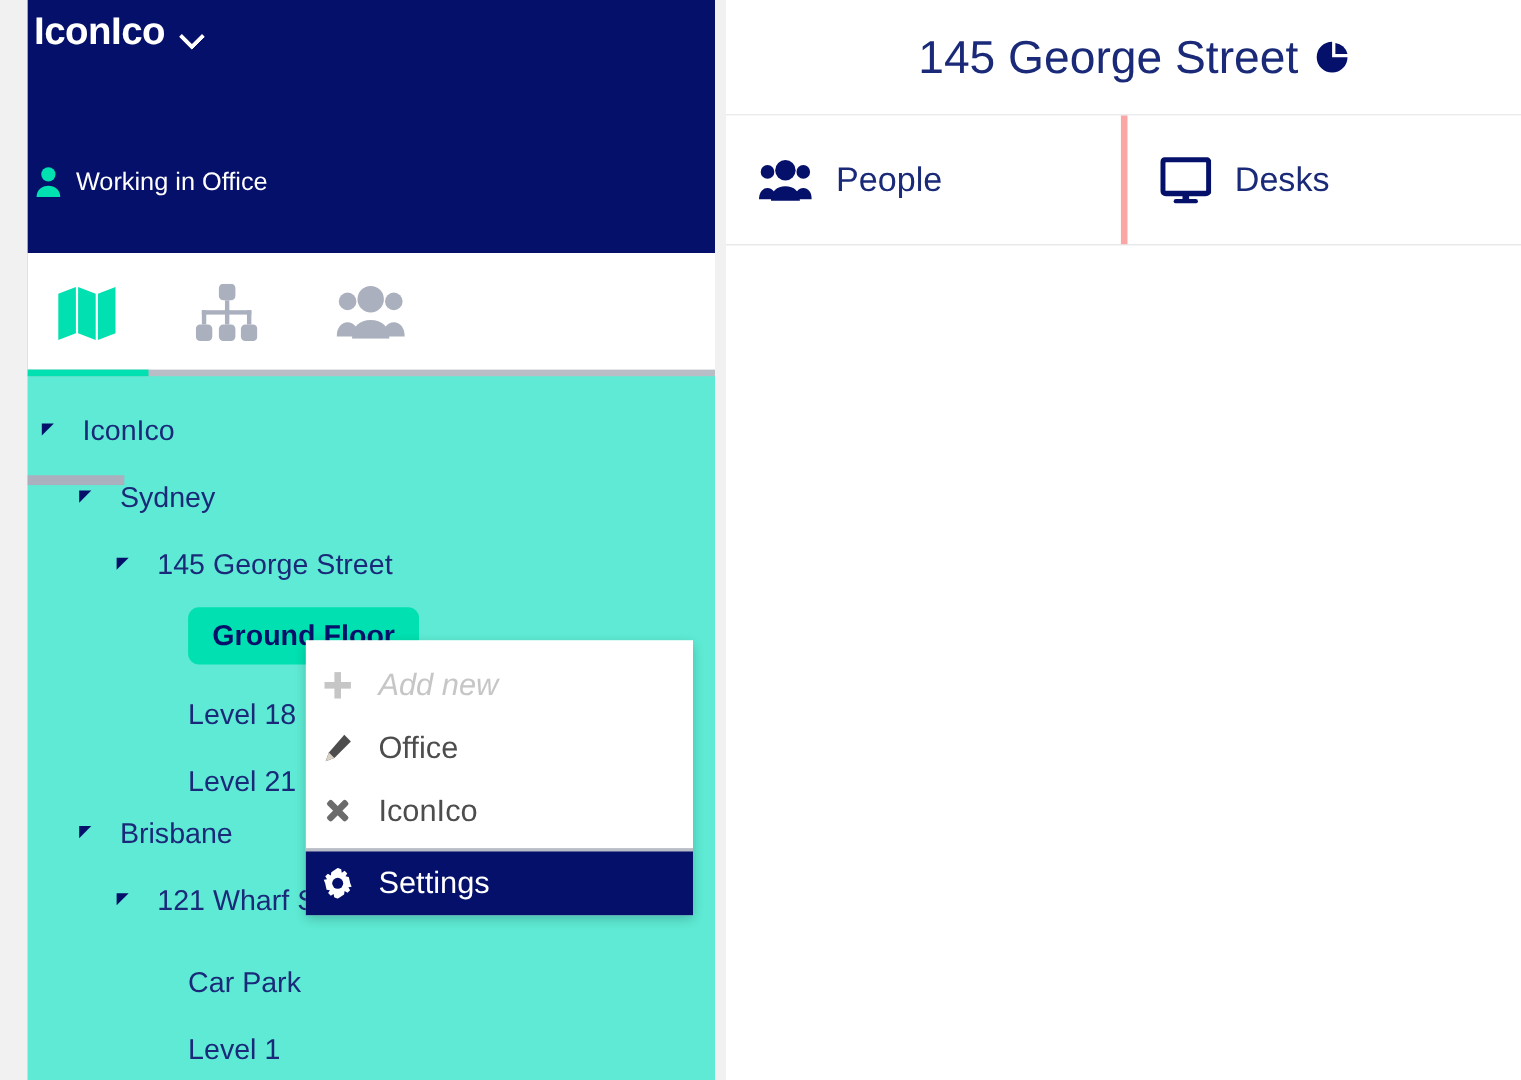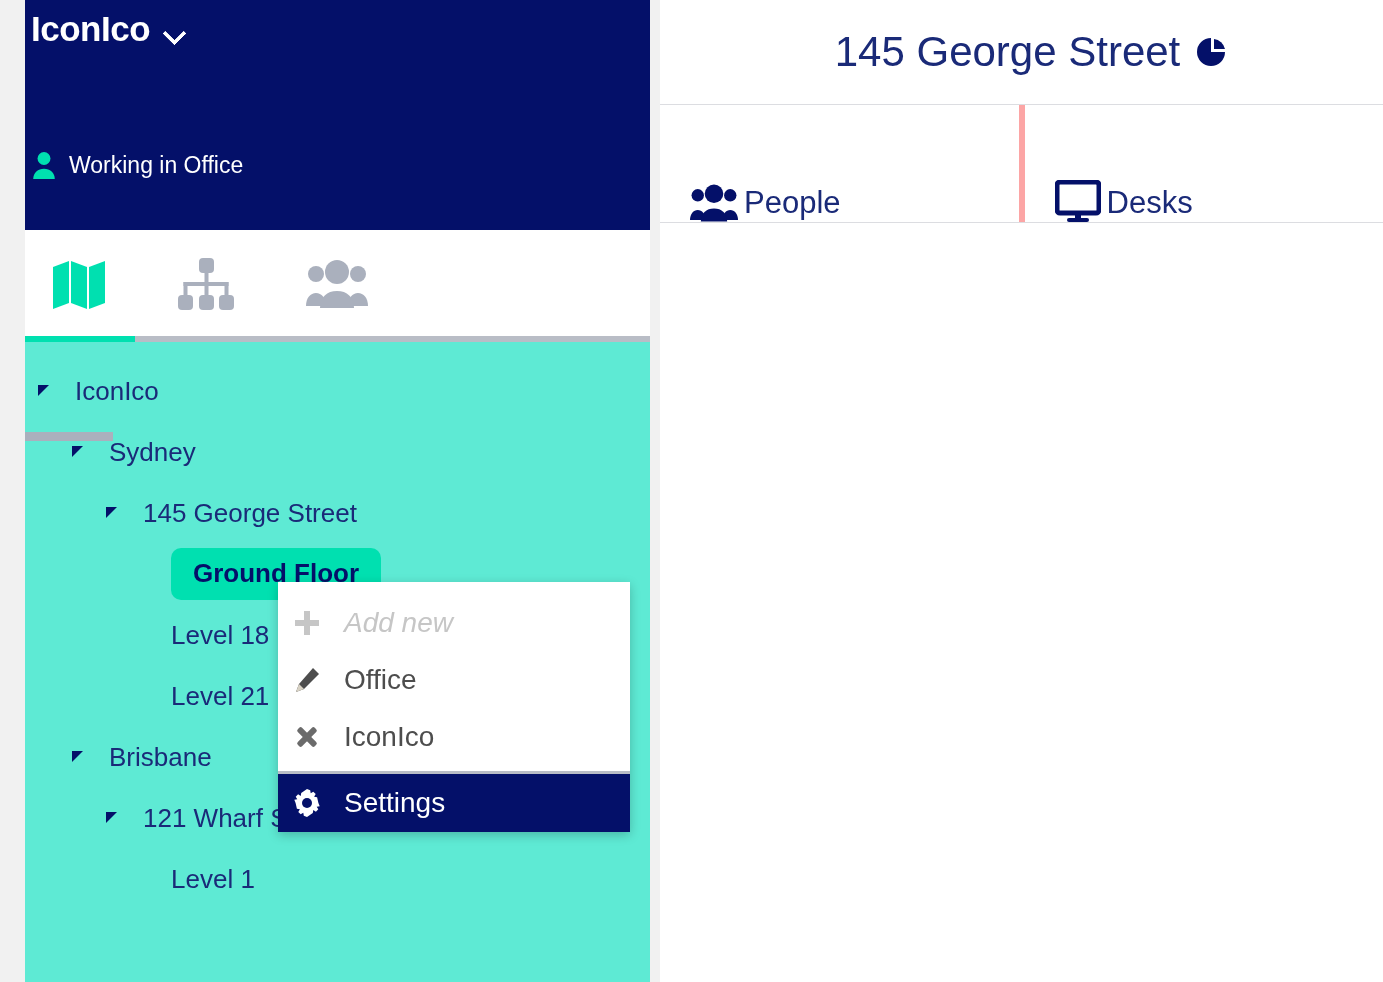--- a/index.html
+++ b/index.html
@@ -223,21 +223,21 @@
   }
   .tree-row.selected .tree-label {
     color: #041069;
     font-weight: bold;
   }
 
   
   .d1 { padding-left: 13px; }
   .d2 { padding-left: 47px; }
   .d3 { padding-left: 81px; }
-  .d4 { padding-left: 115px; }
+  .d4 { padding-left: 115px; align-items: flex-end; }
   .d1 .tree-label, .d2 .tree-label, .d3 .tree-label { margin-left: 26px; }
   .d4 .tree-label { margin-left: 31px; }
   .d4 .pill { margin-left: 31px; }
   .d4 .pill .tree-label { margin-left: 0; }
 
   
   #sidebar-scrollbar {
     position: absolute;
     left: 0; top: 432px;
     width: 88px; height: 9px;
@@ -286,22 +286,22 @@
   #panel-tabs {
     position: absolute;
     left: 0; top: 105px;
     width: 723px; height: 118px;
     display: flex;
     border-bottom: 1px solid #dcdde1;
   }
   .panel-tab {
     flex: 1;
     display: flex;
-    align-items: flex-end;
-    gap: 6px;
+    align-items: center;
+    gap: 22px;
     padding-left: 30px;
     cursor: pointer;
     background: #ffffff;
     border: none;
   }
   .panel-tab + .panel-tab { border-left: 6px solid #fca5a5; }
   .panel-tab-label {
     color: #1a2a78;
     font-size: 31px;
     line-height: 38px;
@@ -461,20 +461,23 @@
       <div class="tree-row d2">
         <span class="caret"></span>
         <span class="tree-label">Brisbane</span>
       </div>
 
       <div class="tree-row d3">
         <span class="caret"></span>
         <span class="tree-label">121 Wharf Street</span>
       </div>
 
+      <div class="tree-row d4">
+        <span class="tree-label">Car Park</span>
+      </div>
 
       <div class="tree-row d4">
         <span class="tree-label">Level 1</span>
       </div>
 
     </div>
   </div>
 
   <div id="gutter"></div>
 

